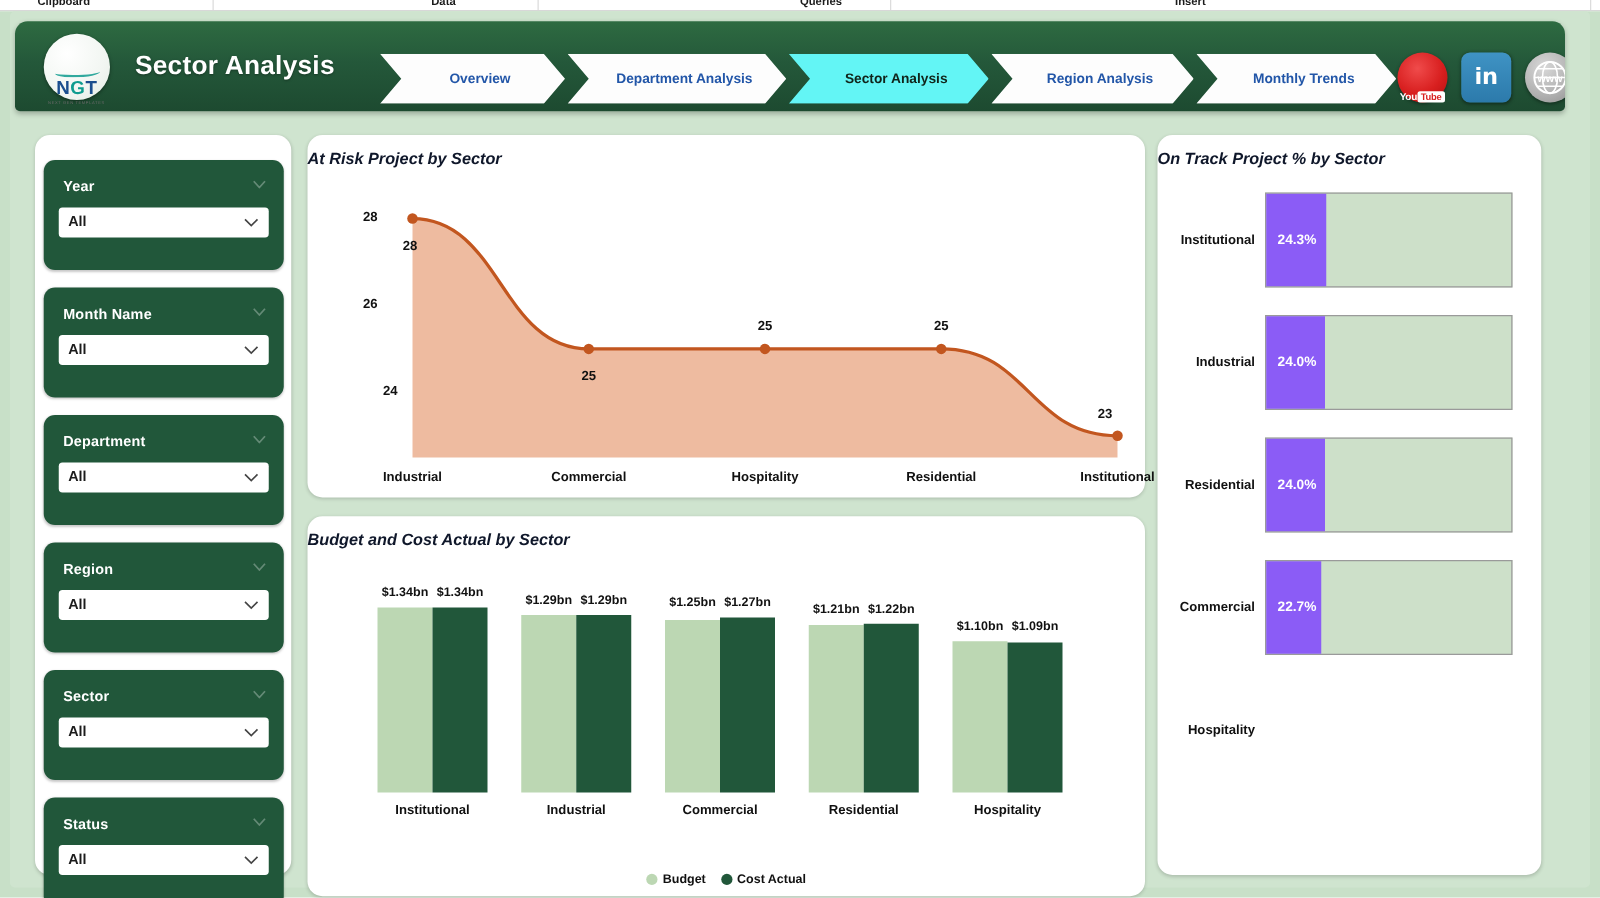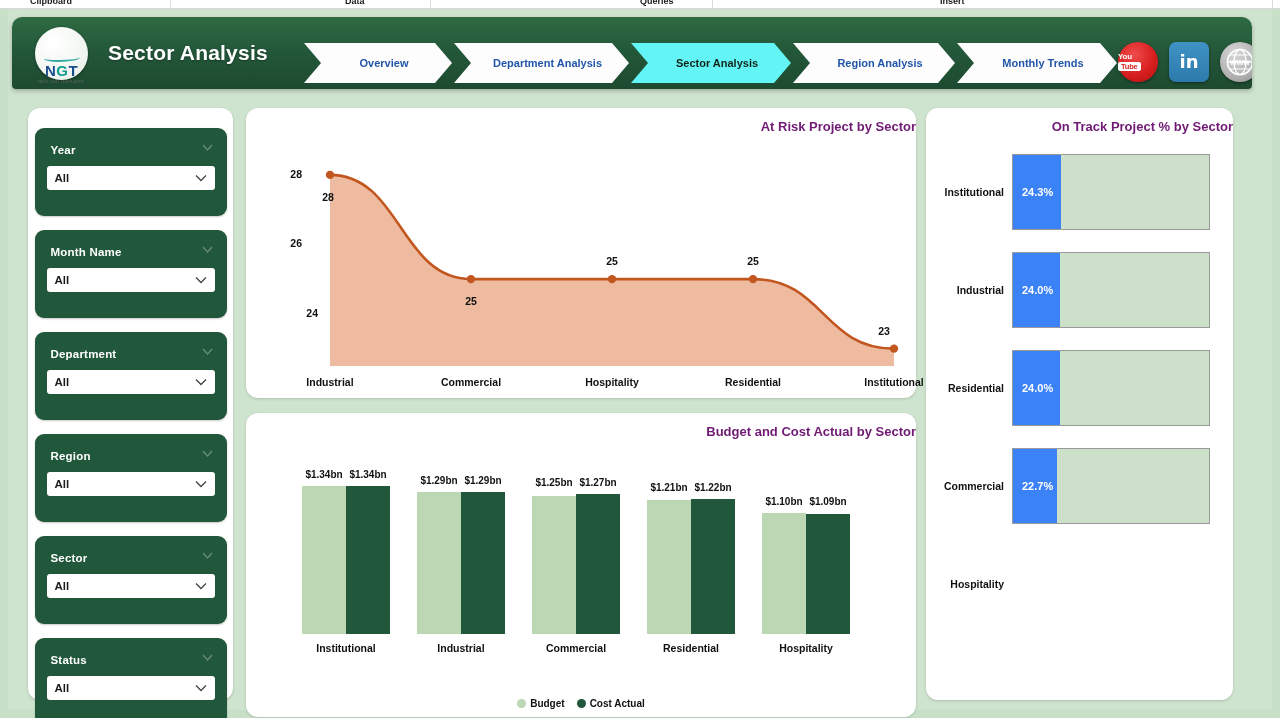--- a/index.html
+++ b/index.html
@@ -97,21 +97,21 @@
   }
   .chev.inactive { background: #fdfdfd; color: #2256a8; }
   .chev.active    { background: #63f5f5; color: #10241a; }
 
   
   .social { position: absolute; top: 25px; cursor: pointer; }
   #yt-icon {
     left: 1106px; width: 40px; height: 40px; border-radius: 50%;
     background: radial-gradient(circle at 40% 32%, #f04b4b 0%, #d81f1f 55%, #b00f0f 100%);
     box-shadow: 0 1px 3px rgba(0,0,0,.45);
-    display: flex; flex-direction: column; align-items: flex-start; justify-content: center;
+    display: flex; flex-direction: row; align-items: flex-end; justify-content: center;
   }
   #yt-icon .yt-you {
     color: #ffffff; font-size: 8px; font-weight: bold; line-height: 1;
     letter-spacing: -.2px;
   }
   #yt-icon .yt-tube {
     background: #ffffff; color: #d81f1f; font-size: 7.5px; font-weight: bold;
     line-height: 1; padding: 1px 3px; border-radius: 2px; margin-top: 1px;
     letter-spacing: -.2px;
   }
@@ -167,21 +167,21 @@
   .filter-select .sel-caret { width: 12px; height: 8px; }
 
   
   .card {
     position: absolute;
     background: #ffffff; border-radius: 12px;
     box-shadow: 0 1px 3px rgba(0,0,0,.16);
   }
   .card-title {
     position: absolute; top: 11px; left: 0; width: 100%;
-    text-align: right; font-size: 13px; font-weight: bold; color: #701a75;
+    text-align: left; font-size: 13px; font-weight: bold; color: #0f172a; font-style: italic;
   }
   #card-area { left: 246px; top: 99px; width: 670px; height: 290px; }
   #card-bars { left: 246px; top: 404px; width: 670px; height: 304px; }
   #card-track { left: 926px; top: 99px; width: 307px; height: 592px; }
 
   
   #area-svg { position: absolute; left: 0; top: 0; width: 670px; height: 290px; }
   .axis-y-label {
     position: absolute; font-size: 10.5px; font-weight: bold; color: #111111;
     text-align: right; width: 26px;
@@ -229,21 +229,21 @@
   .track-label {
     width: 86px; text-align: right; padding-right: 8px;
     font-size: 10.5px; font-weight: bold; color: #111111;
   }
   .track-track {
     position: relative; width: 198px; height: 76px;
     background: #cde0c9; border: 1px solid #9a9a9a;
   }
   .track-fill {
     position: absolute; left: 0; top: 0; height: 100%;
-    background: #3b82f6;
+    background: #8b5cf6;
     display: flex; align-items: center; padding-left: 9px;
   }
   .track-pct {
     font-size: 11px; font-weight: bold; color: #ffffff; white-space: nowrap;
   }
 </style>
 </head>
 <body>
 
 <div id="ribbon-sliver">

